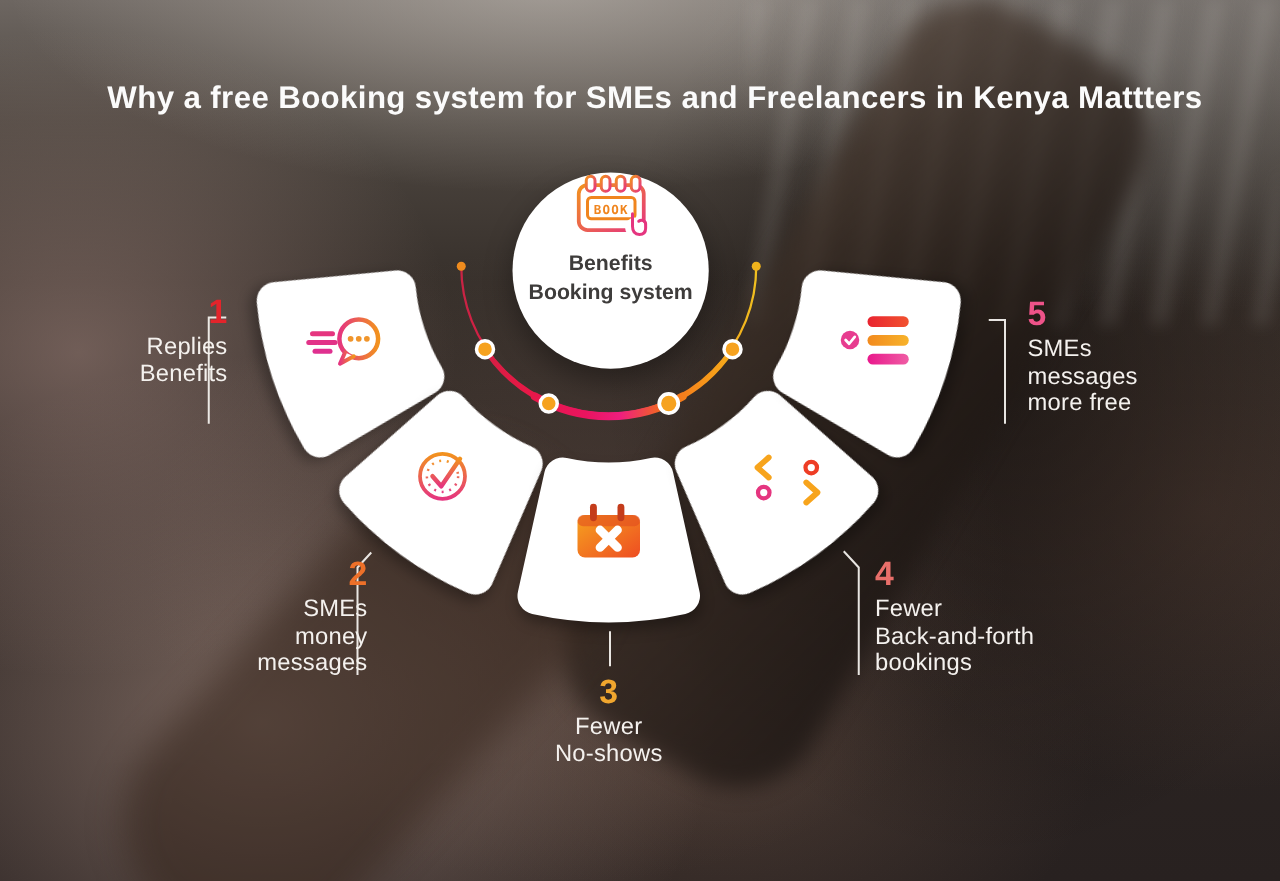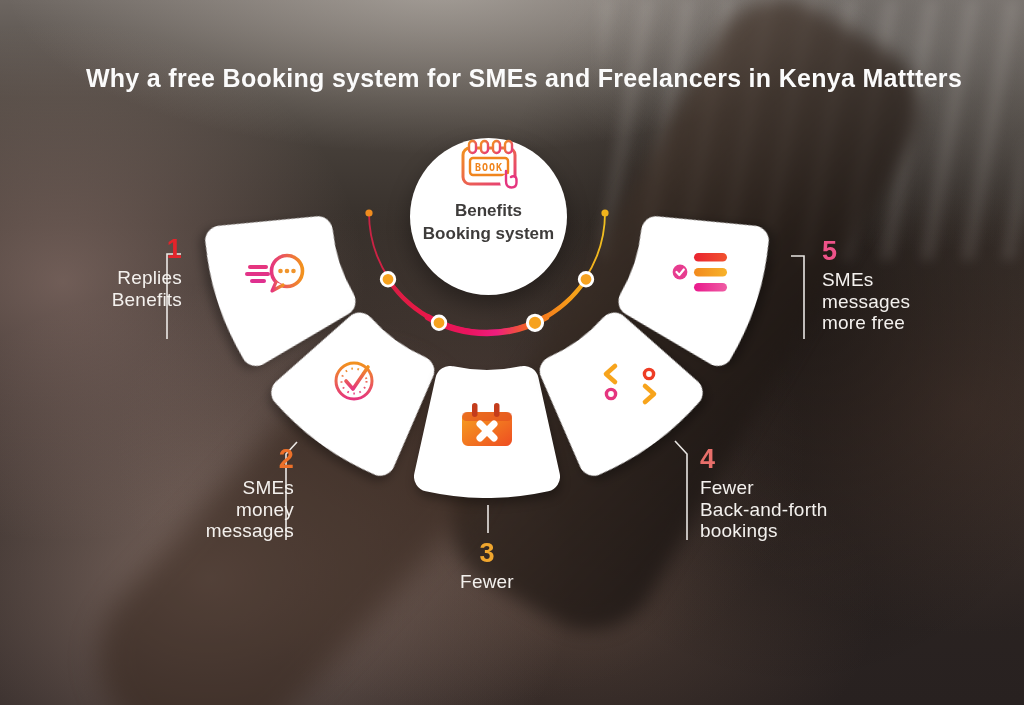--- a/index.html
+++ b/index.html
@@ -225,20 +225,21 @@
   <div class="label b2">
     <div class="num" style="color: rgb(237, 112, 41);">2</div>
     <div>SMEs</div>
     <div>money</div>
     <div>messages</div>
   </div>
 
   <div class="label b3">
     <div class="num" style="color: rgb(240, 166, 46);">3</div>
     <div>Fewer</div>
+    <div>No-shows</div>
   </div>
 
   <div class="label b4">
     <div class="num" style="color: rgb(232, 111, 106);">4</div>
     <div>Fewer</div>
     <div>Back-and-forth</div>
     <div>bookings</div>
   </div>
 
   <div class="label b5">

